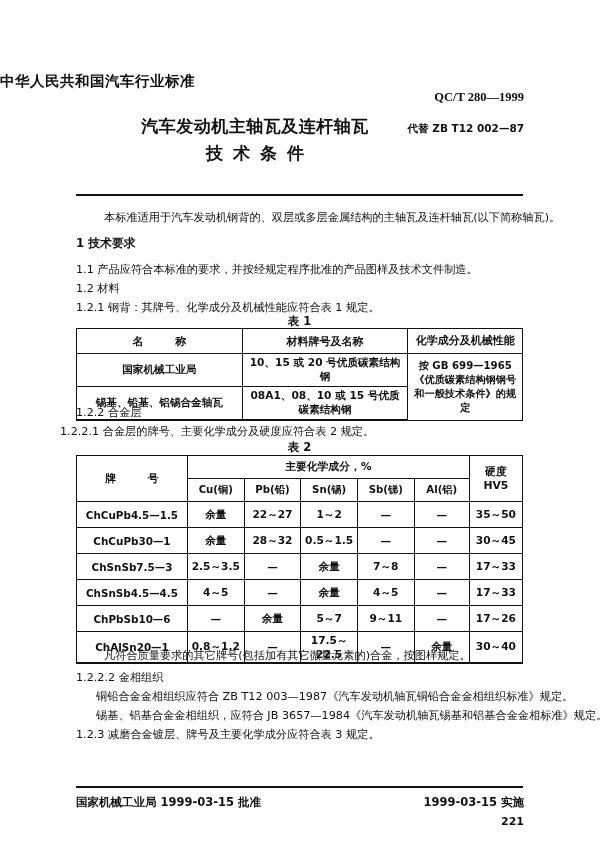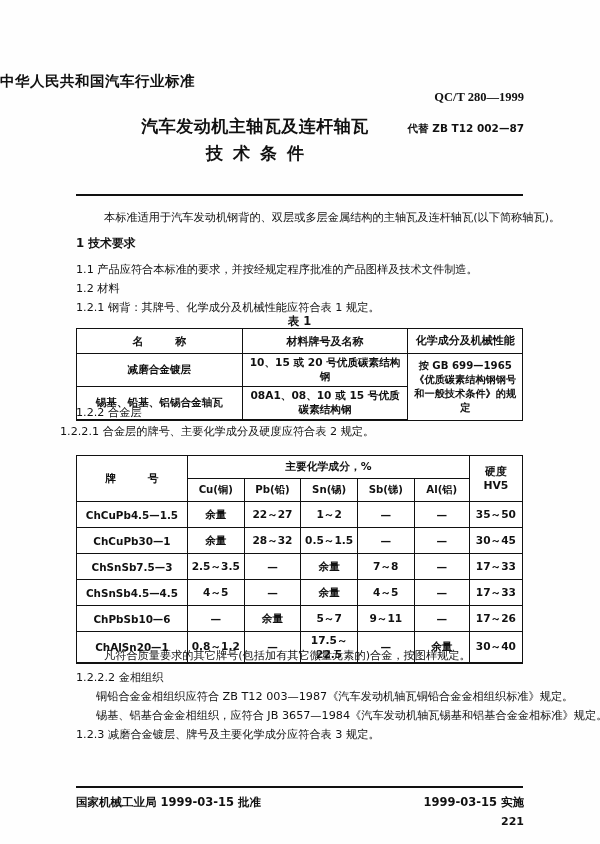--- a/index.html
+++ b/index.html
@@ -190,34 +190,35 @@
   <div class="tbl-cap" style="top:314px;">表 1</div>
 
   <table class="doc-tbl t1">
     <tbody>
       <tr class="hdr">
         <td class="c1 spaced">名  称</td>
         <td class="c2">材料牌号及名称</td>
         <td class="c3">化学成分及机械性能</td>
       </tr>
       <tr>
-        <td class="c1">减磨合金镀层</td>
+        <td class="c1">国家机械工业局</td>
         <td class="c2">10、15 或 20 号优质碳素结构钢</td>
         <td class="c3" rowspan="2">按 GB 699—1965《优质碳素结构钢钢号和一般技术条件》的规定</td>
       </tr>
       <tr>
         <td class="c1">锡基、铅基、铝锡合金轴瓦</td>
         <td class="c2">08A1、08、10 或 15 号优质碳素结构钢</td>
       </tr>
     </tbody>
   </table>
 
   <div class="para" style="left:76px; top:405px;">1.2.2   合金层</div>
   <div class="para" style="left:60px; top:424px;">1.2.2.1   合金层的牌号、主要化学成分及硬度应符合表 2 规定。</div>
 
+  <div class="tbl-cap" style="top:440px;">表 2</div>
 
   <table class="doc-tbl t2">
     <tbody>
       <tr class="hdr-top">
         <td class="brand spaced" rowspan="2">牌  号</td>
         <td colspan="5">主要化学成分，%</td>
         <td class="hv" rowspan="2">硬度 HV5</td>
       </tr>
       <tr class="hdr-sub">
         <td class="el">Cu(铜)</td>

